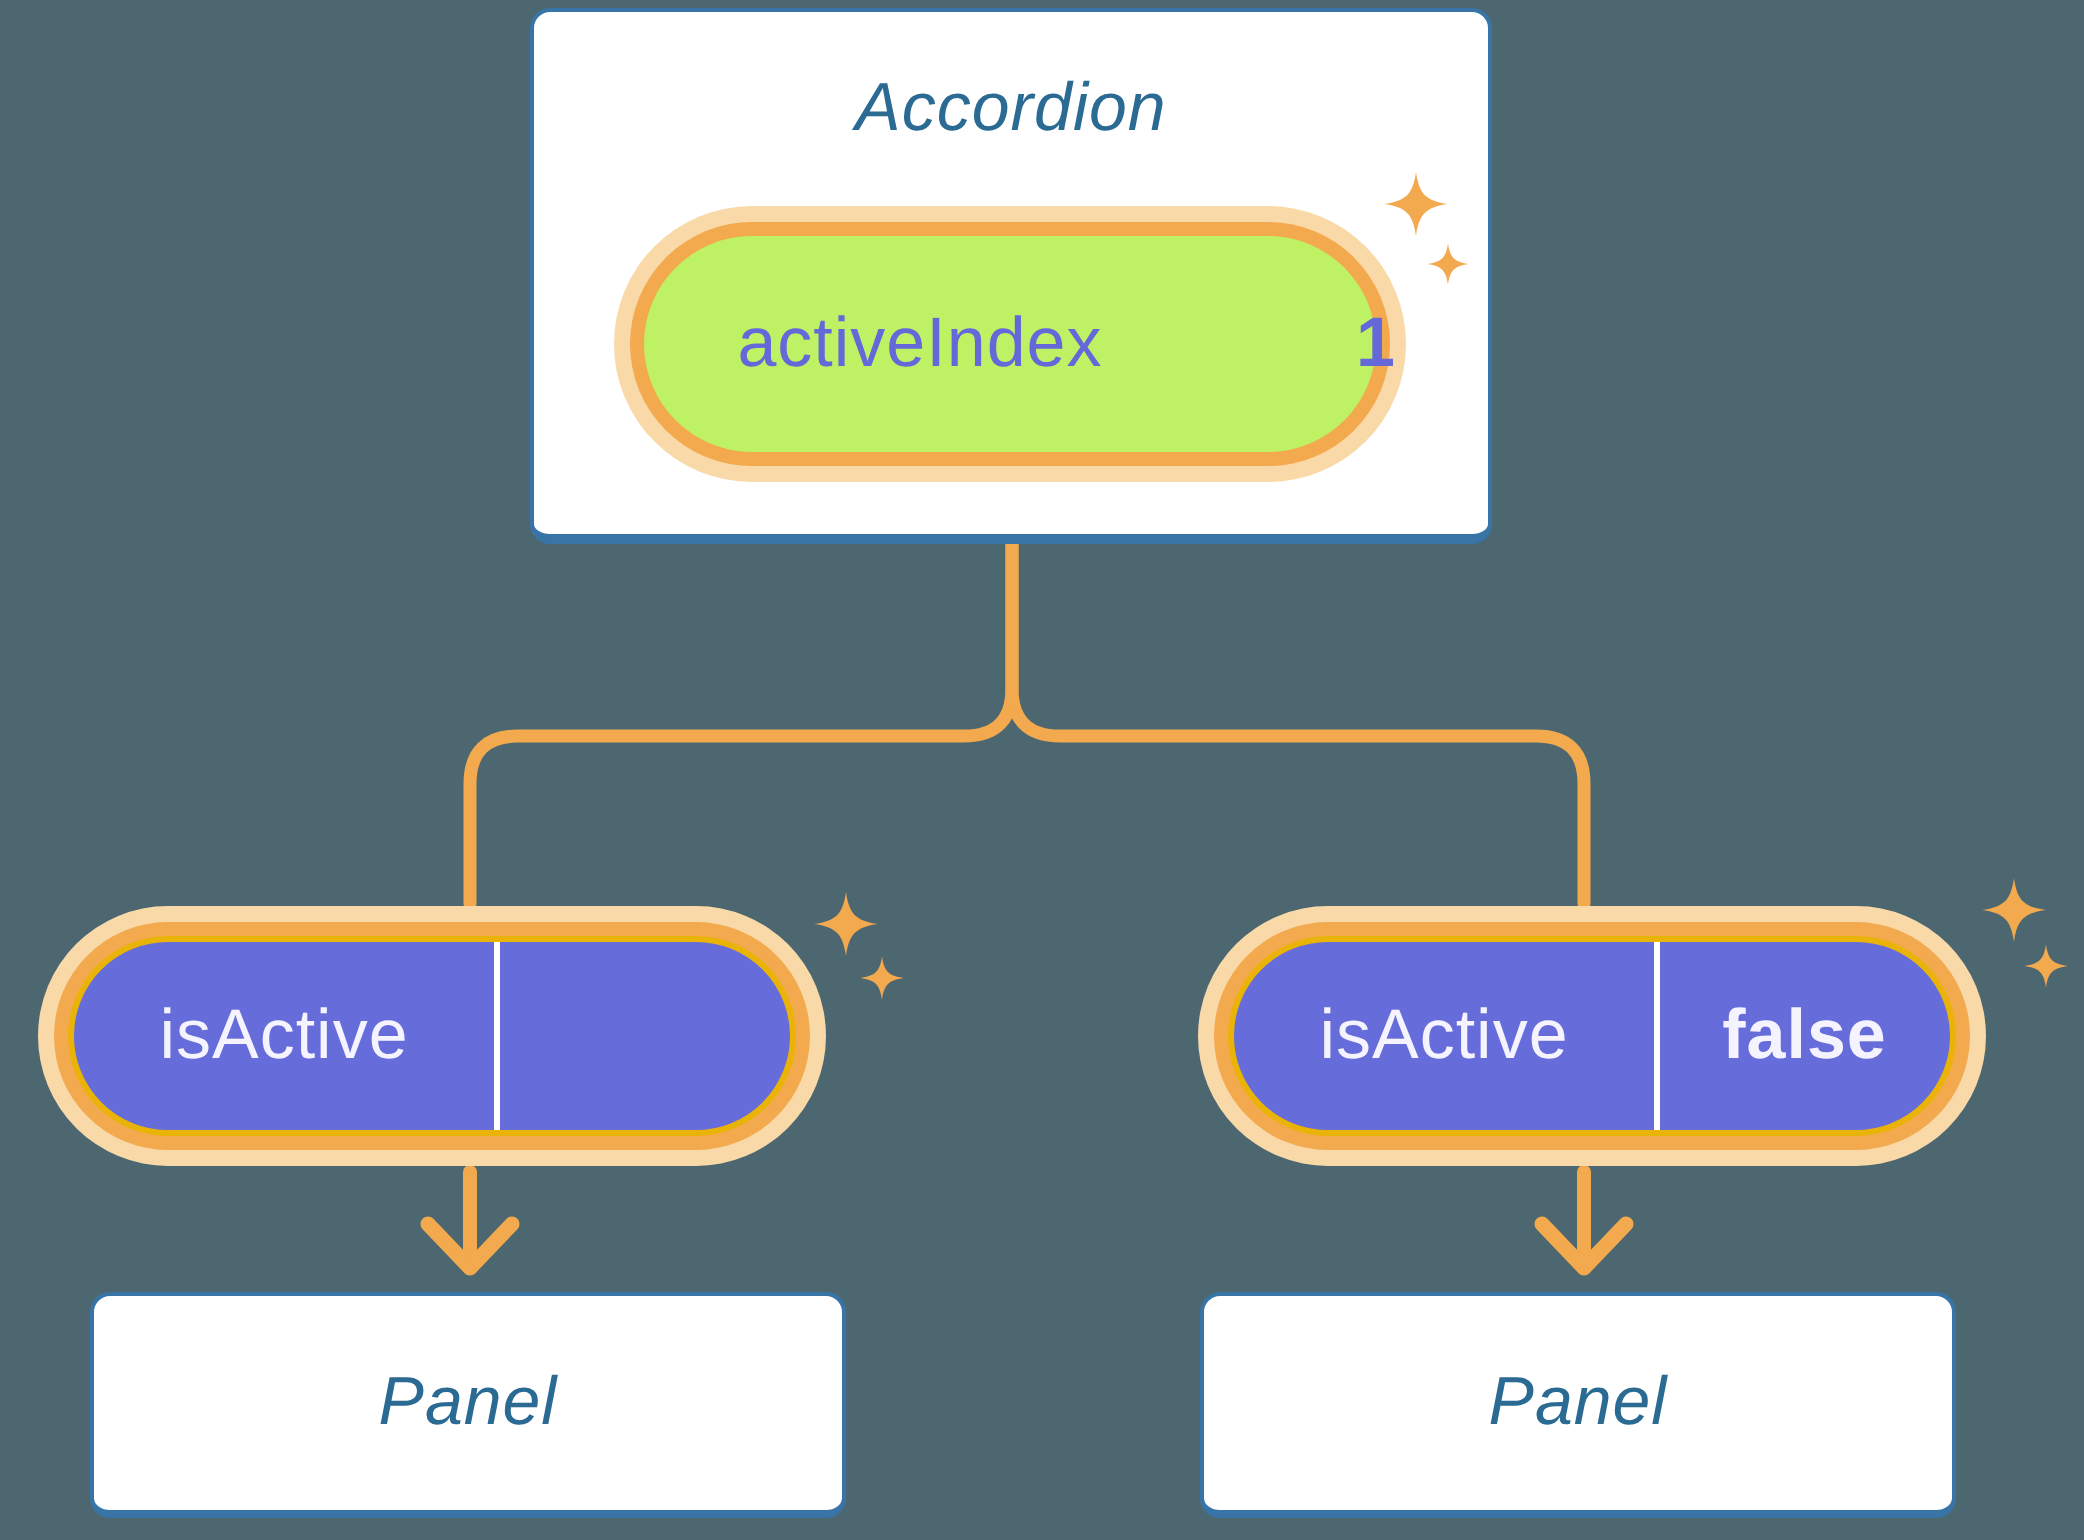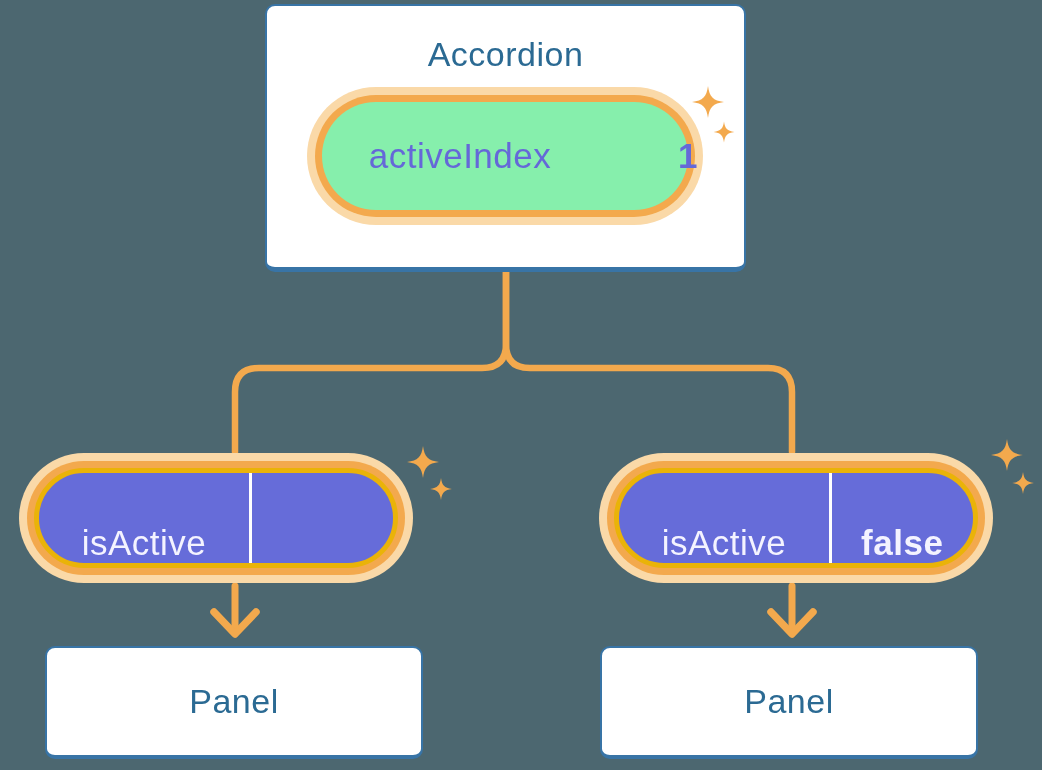--- a/index.html
+++ b/index.html
@@ -16,34 +16,34 @@
   .card{
     position:absolute;background:#fff;box-sizing:border-box;
     border:2.5px solid var(--box-border-blue,#3874A6);
     border-bottom-width:5px;border-radius:10px;
   }
   .accordion-card{left:265px;top:4px;width:481px;height:268px;}
   .card-title{
     color:var(--text-blue,#2B6A93);font-size:34px;font-weight:500;
     text-align:center;letter-spacing:.5px;
   }
-  .accordion-card .card-title{margin-top:29px;}
+  .accordion-card .card-title{margin-top:29px;font-style:italic;}
   .panel-card{width:378px;height:113px;top:646px;border-bottom-width:4.5px;
-    display:flex;align-items:center;justify-content:center;}
+    display:flex;align-items:center;justify-content:center;font-style:italic;}
   .panel-left{left:45px;}
   .panel-right{left:600px;}
 
   .pill{
     position:absolute;display:flex;align-items:stretch;
     border-radius:999px;box-sizing:border-box;
     box-shadow:0 0 0 7px var(--orange,#F3A94D),0 0 0 15px var(--orange-glow,#FAD9A8);
   }
-  .state-pill{left:322px;top:102px;width:366px;height:108px;background:#86efac;gap:40px;}
+  .state-pill{left:322px;top:118px;width:366px;height:108px;background:#bef264;gap:40px;}
   .purple-pill{width:364px;height:100px;top:468px;
-    background:var(--purple,#666CD9);border:5px solid #eab308;align-items:flex-end;}
+    background:var(--purple,#666CD9);border:3px solid #eab308;}
   .pill-left{left:34px;}
   .pill-right{left:614px;}
 
   .pill-cell{display:flex;align-items:center;justify-content:center;
     font-size:35px;letter-spacing:.5px;}
   .state-pill .cell-label{flex:0 0 276px;}
   .state-pill .cell-value{flex:1;}
   .purple-pill .cell-label{flex:0 0 210px;}
   .purple-pill .cell-value{flex:1;}
   .purple-text{color:var(--label-purple,#6568D8);}

